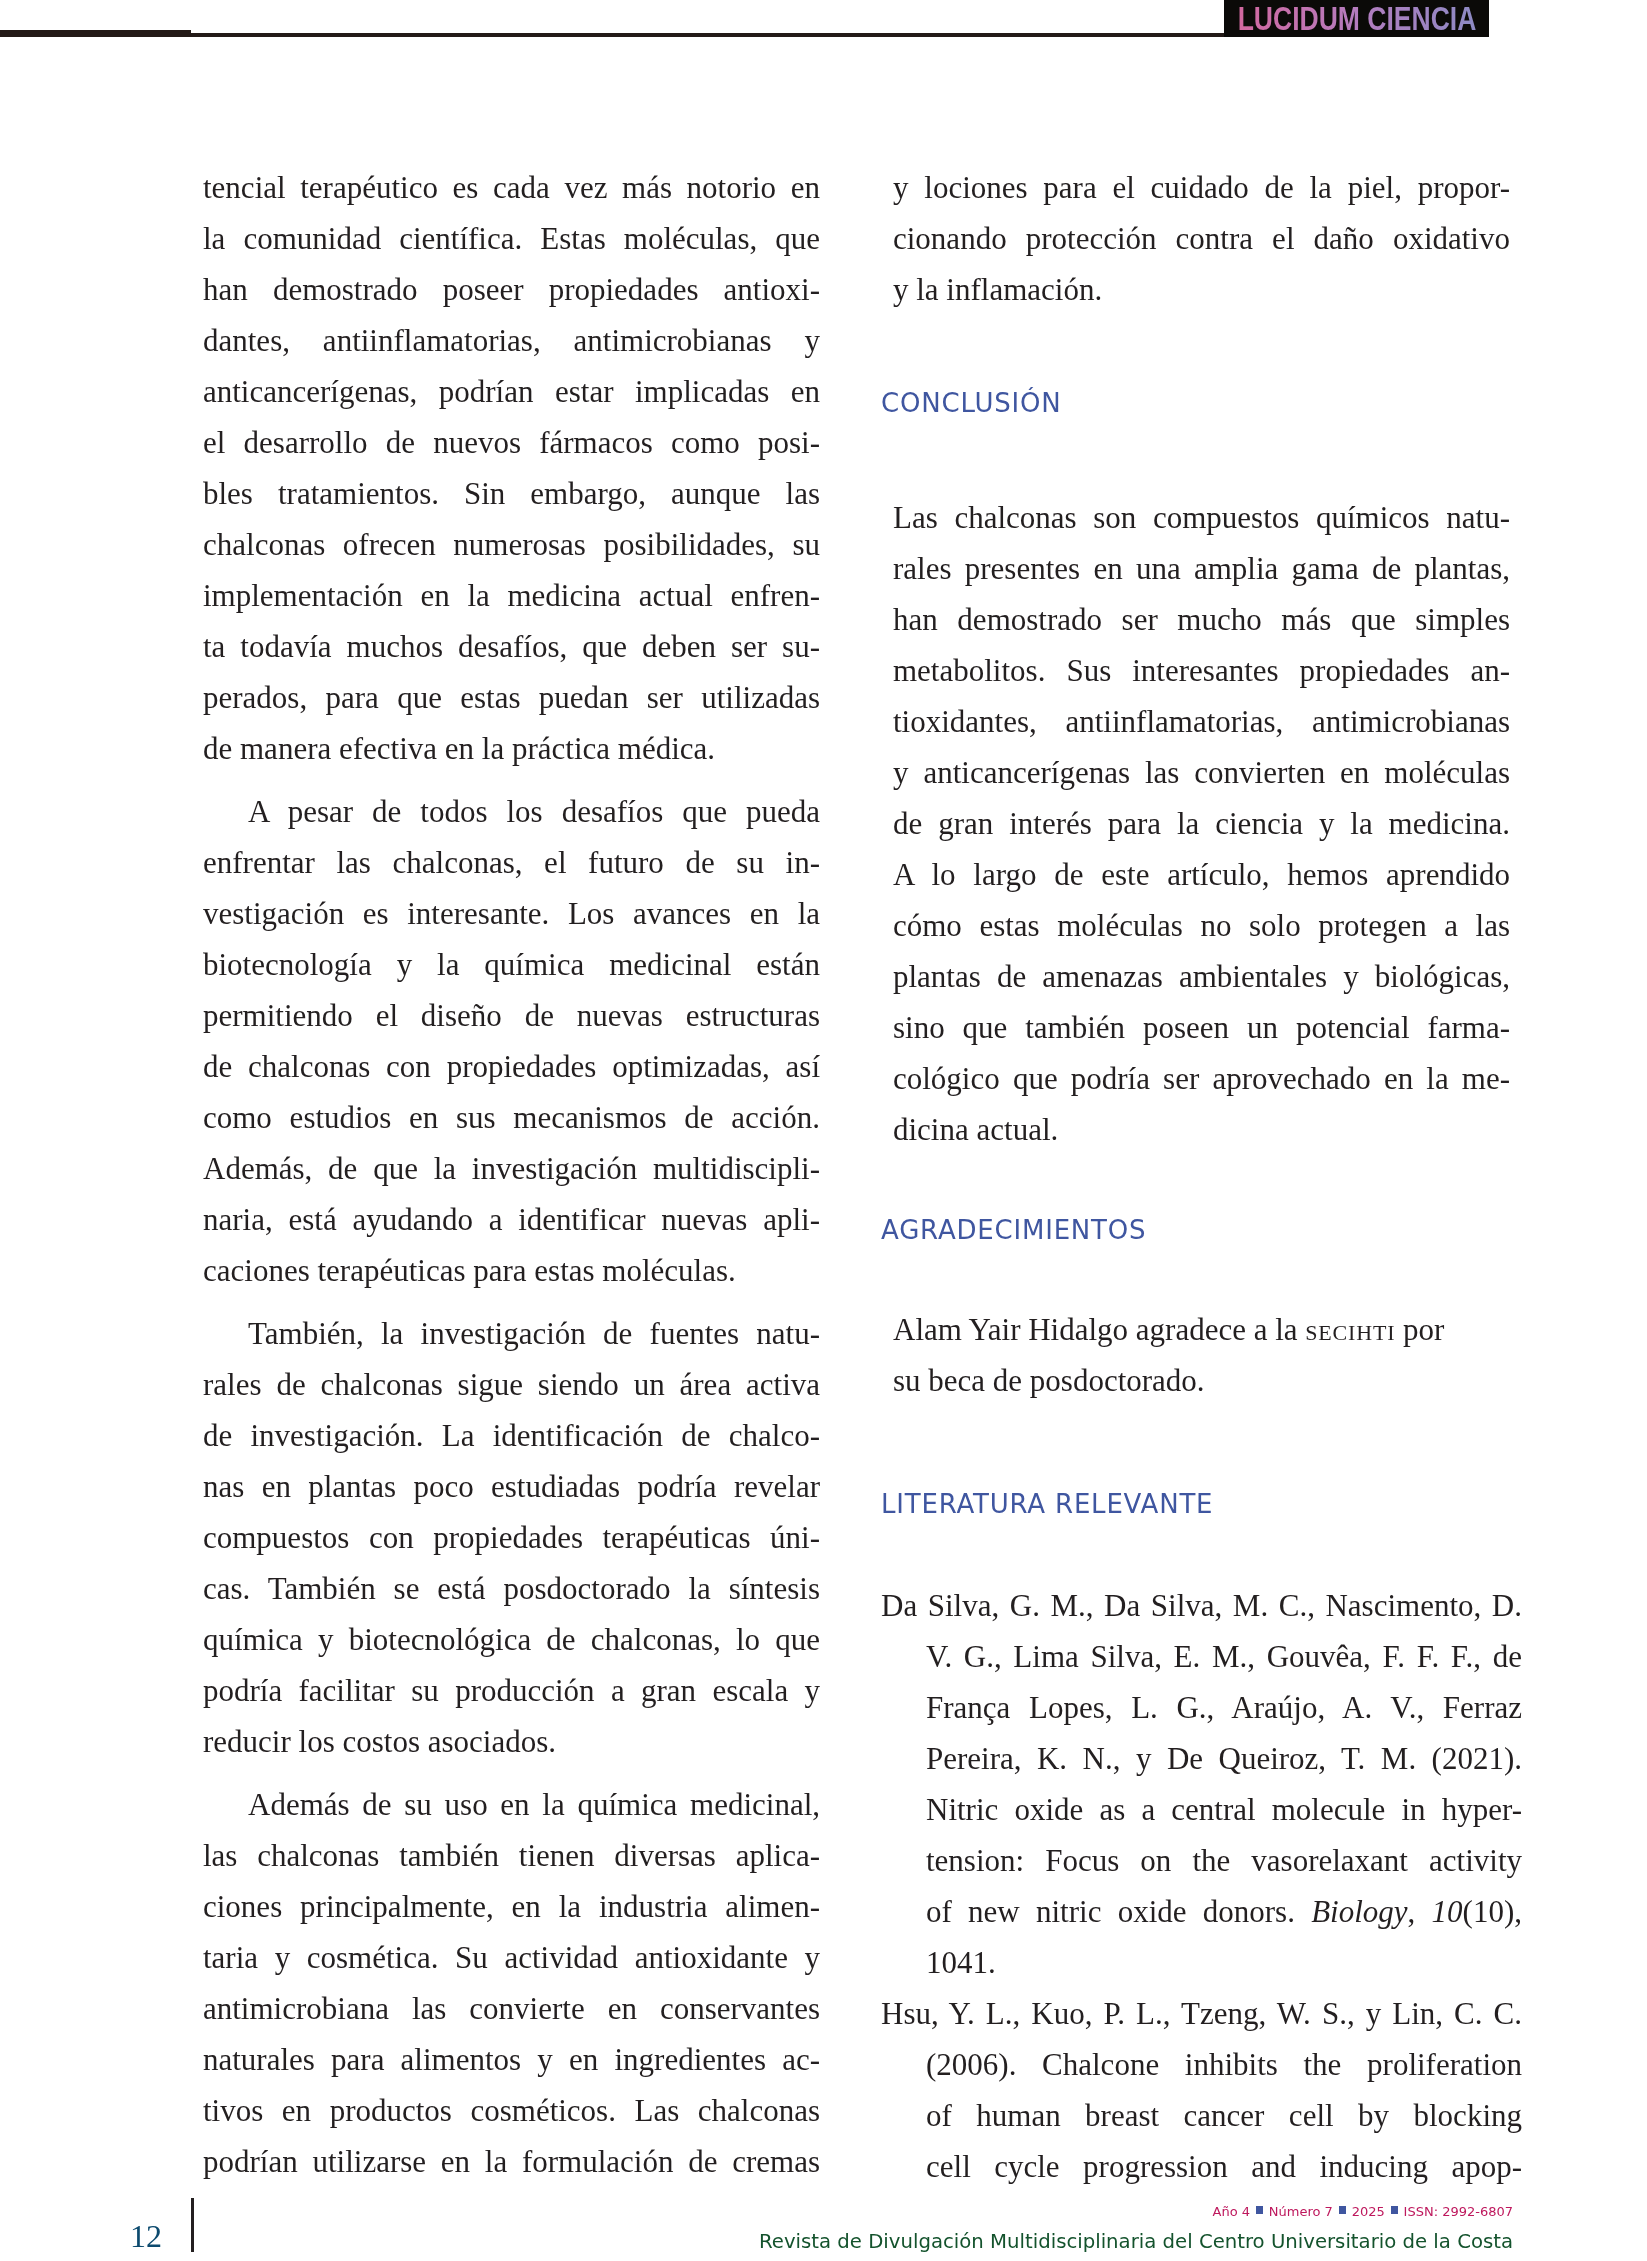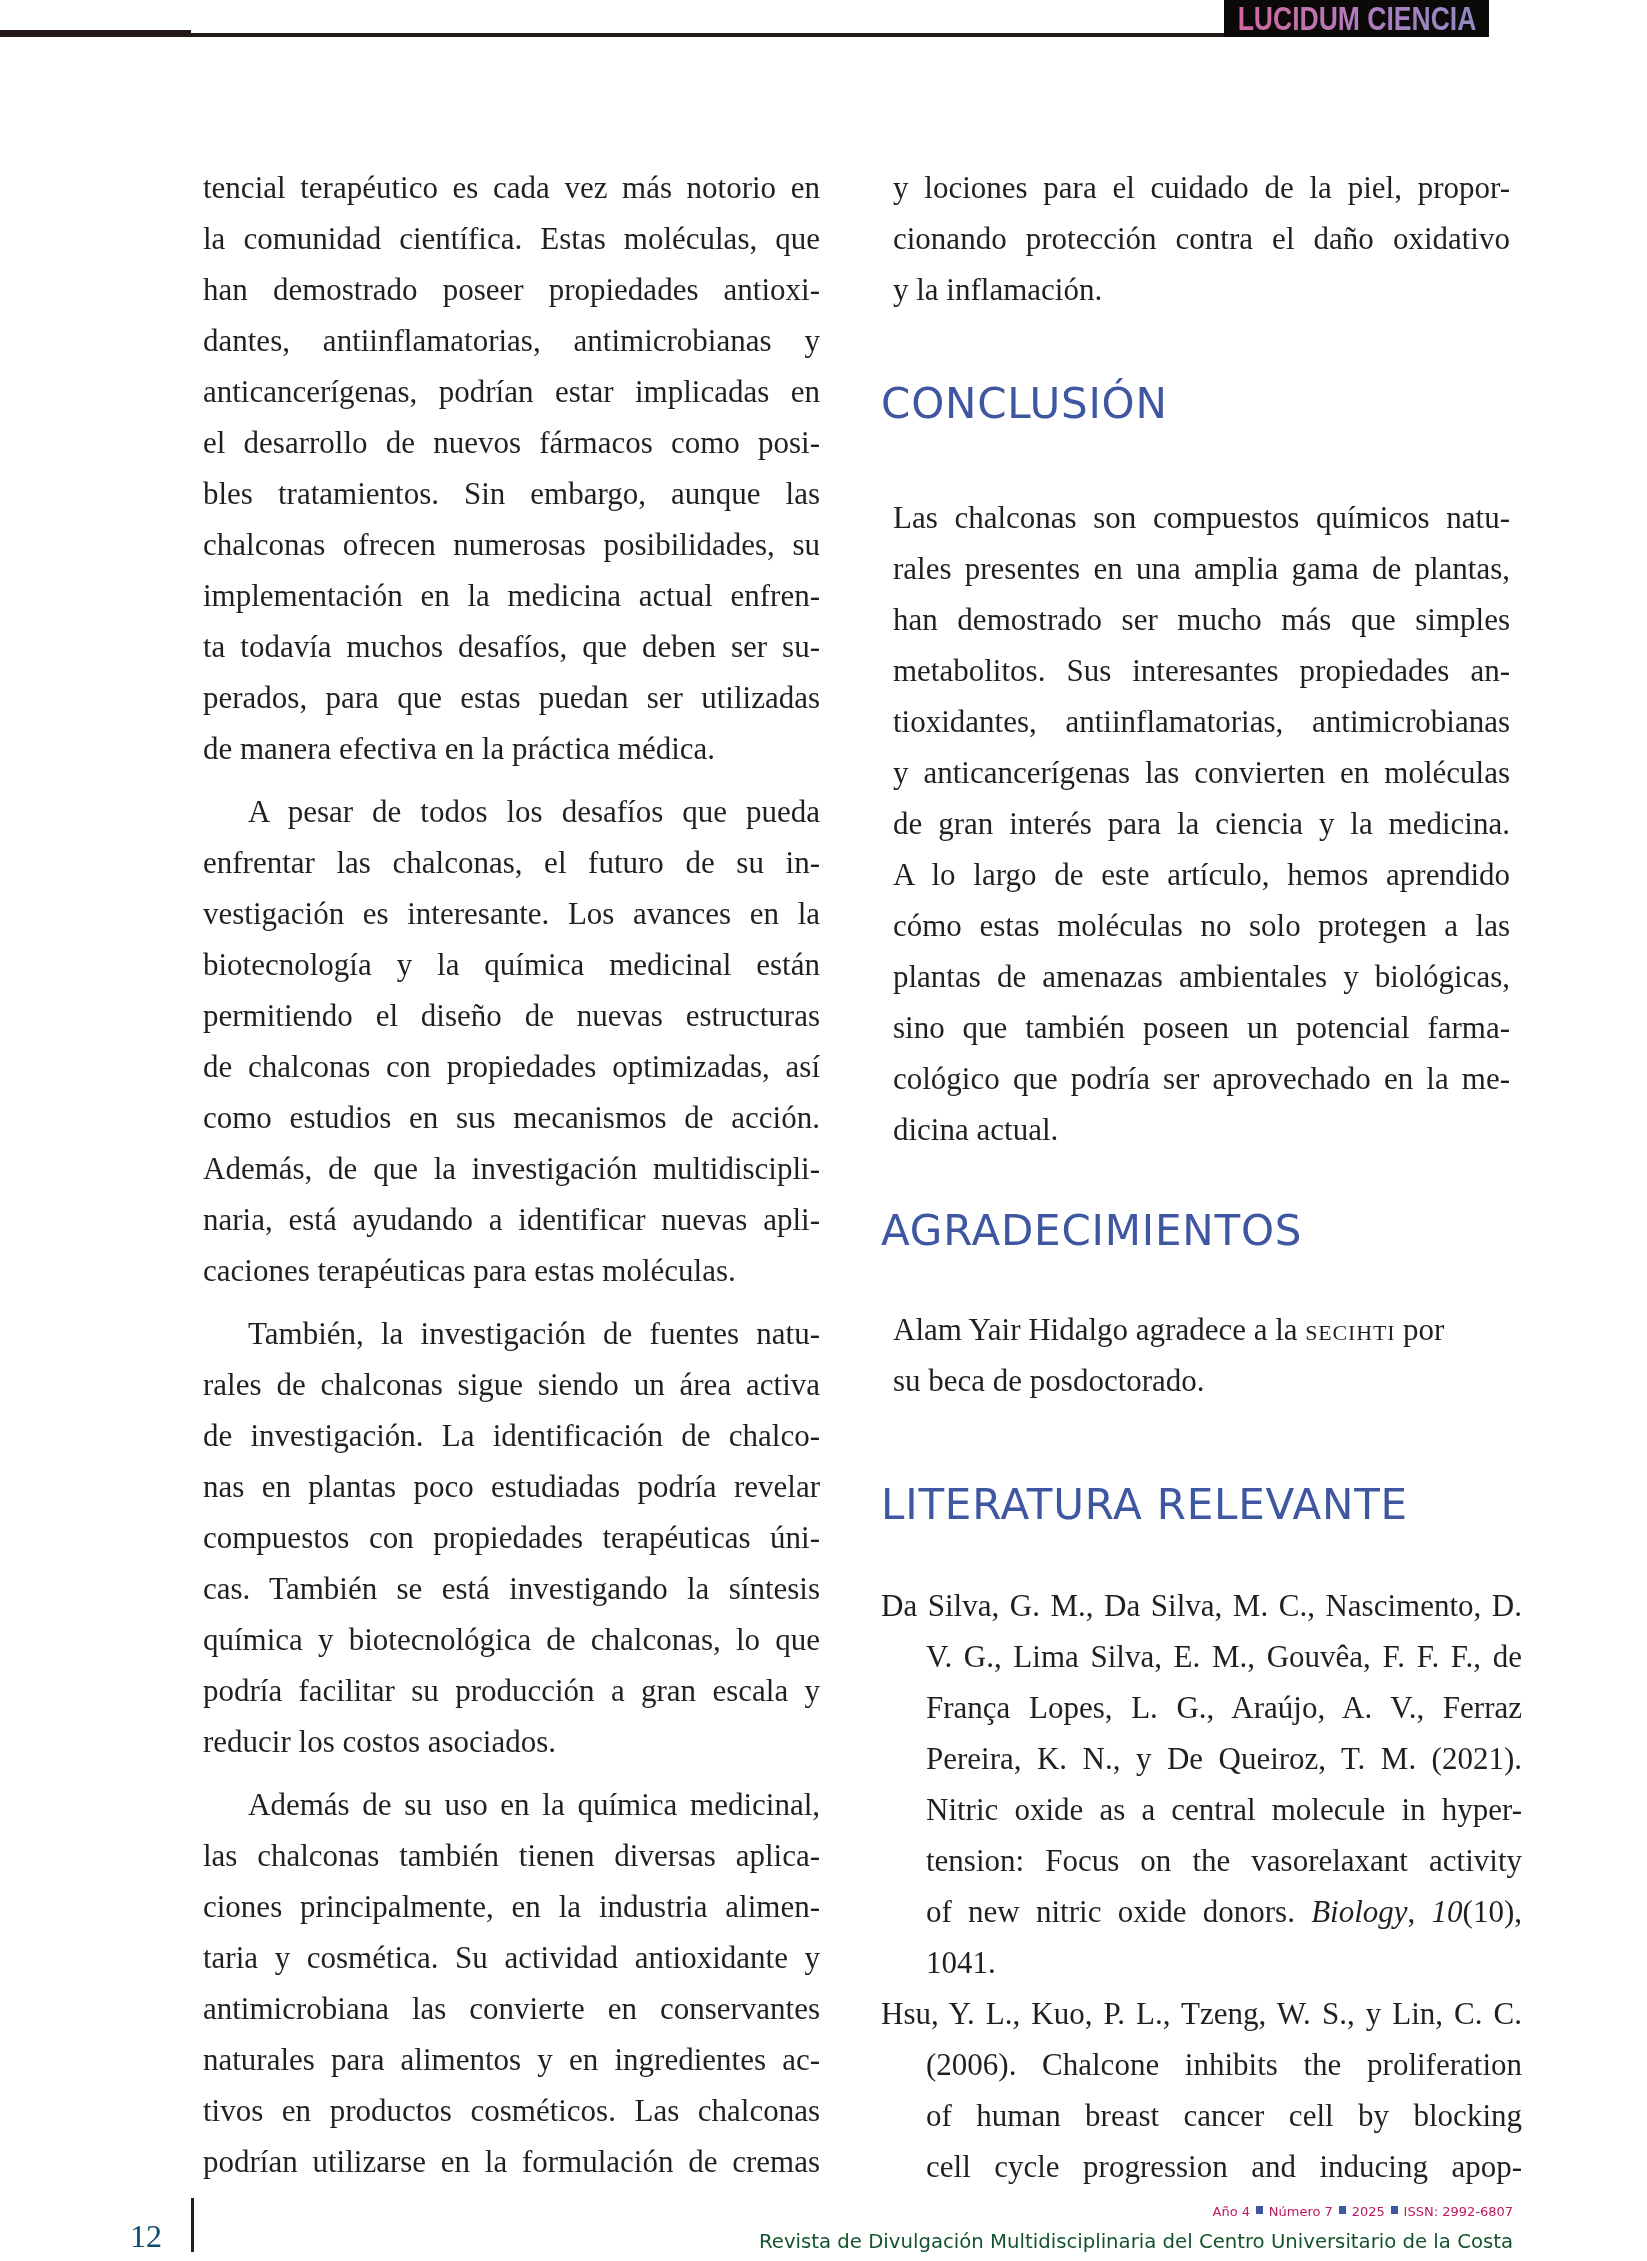--- a/index.html
+++ b/index.html
@@ -18,21 +18,21 @@
   
   .col { position:absolute; top:150px; width:641px;
          font-family:"Liberation Serif", serif; font-size:31px; line-height:51px; color:#231f20; }
   .col-left { left:191px; }
   .col-right { left:881px; }
   .p { margin:12px; text-align:justify; }
   .line { display:block; white-space:nowrap; text-align:justify; text-align-last:justify; height:51px; }
   .line.last { text-align-last:left; }
   .indent { padding-left:45px; }
 
-  .heading { font-family:"DejaVu Sans", sans-serif; color:#3f56a0; font-size:42px;
+  .heading { font-family:"DejaVu Sans", sans-serif; color:#3f56a0; font-size:26px;
              font-weight:normal; letter-spacing:0.8px; height:51px; line-height:51px; margin:0; }
 
   .ref .line.cont { padding-left:45px; }
   .sc { font-variant:small-caps; letter-spacing:0.8px; }
   i { font-style:italic; }
 
   
   .pagenum { position:absolute; left:130px; top:2217px; font-family:"Liberation Serif", serif;
              font-size:32px; color:#0c4a6e; line-height:38px; }
   .pagebar { position:absolute; left:191px; top:2198px; width:3px; height:54px; background:#231f20; }
@@ -78,21 +78,21 @@
     <span class="line">Además, de que la investigación multidiscipli-</span>
     <span class="line">naria, está ayudando a identificar nuevas apli-</span>
     <span class="line last">caciones terapéuticas para estas moléculas.</span>
   </p>
   <p class="p">
     <span class="line indent">También, la investigación de fuentes natu-</span>
     <span class="line">rales de chalconas sigue siendo un área activa</span>
     <span class="line">de investigación. La identificación de chalco-</span>
     <span class="line">nas en plantas poco estudiadas podría revelar</span>
     <span class="line">compuestos con propiedades terapéuticas úni-</span>
-    <span class="line">cas. También se está investigando la síntesis</span>
+    <span class="line">cas. También se está posdoctorado la síntesis</span>
     <span class="line">química y biotecnológica de chalconas, lo que</span>
     <span class="line">podría facilitar su producción a gran escala y</span>
     <span class="line last">reducir los costos asociados.</span>
   </p>
   <p class="p">
     <span class="line indent">Además de su uso en la química medicinal,</span>
     <span class="line">las chalconas también tienen diversas aplica-</span>
     <span class="line">ciones principalmente, en la industria alimen-</span>
     <span class="line">taria y cosmética. Su actividad antioxidante y</span>
     <span class="line">antimicrobiana las convierte en conservantes</span>

